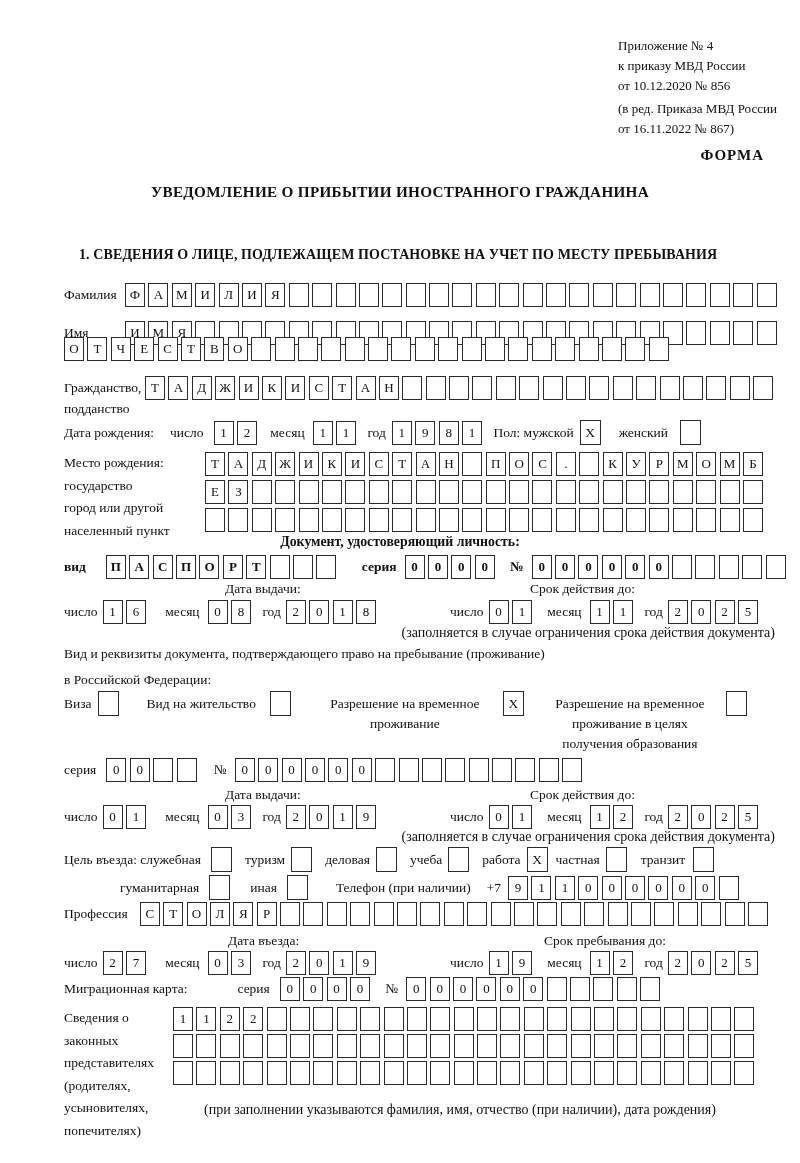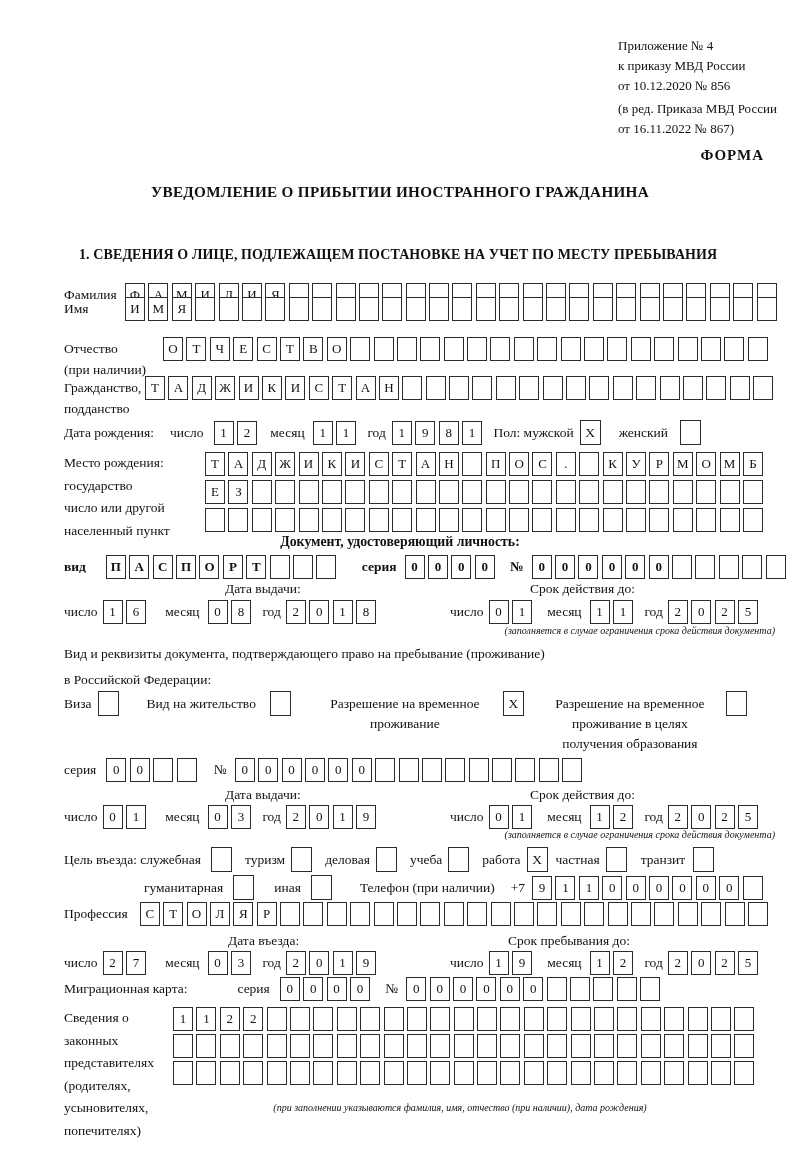--- a/index.html
+++ b/index.html
@@ -20,21 +20,21 @@
   .ml { padding-top:2px; }
   .ml .l { display:block; line-height:20.5px; }
   .stack .l { display:block; line-height:22.5px; }
   .appendix { font-size:13px; line-height:20px; }
   .appendix .gap { margin-top:3px; }
   .forma { font-weight:bold; font-size:15px; letter-spacing:1px; }
   .title { text-align:center; font-weight:bold; font-size:15.2px; line-height:24px; letter-spacing:0.3px; }
   .title-underline { display:inline-block; width:55px; height:14px; border-bottom:2px solid #333; margin-left:9px; }
   .section-title { font-weight:bold; font-size:14px; letter-spacing:0.1px; }
   .center-head { width:100%; text-align:center; font-weight:bold; font-size:13.8px; }
-  .note { font-size:10px;font-style:italic; }
+  .note { font-size:14px; }
   .ctext { flex:none; text-align:center; }
   .ctext .l { display:block; line-height:20px; }
   .dg { display:flex; align-items:center; }
 </style>
 </head>
 <body>
 
 <div class="page">
 
   <div class="abs appendix" style="top:36px; left:618px; width:180px;">
@@ -80,21 +80,21 @@
         <span class="cell"></span>
         <span class="cell"></span>
         <span class="cell"></span>
         <span class="cell"></span>
         <span class="cell"></span>
         <span class="cell"></span>
         <span class="cell"></span>
       </span>
   </div>
 
-  <div class="row" style="top:297px; left:64px;">
+  <div class="row" style="top:321px; left:64px;">
     <span class="flabel" style="width:61px;">Имя</span>
     <span class="cells">
         <span class="cell">И</span>
         <span class="cell">М</span>
         <span class="cell">Я</span>
         <span class="cell"></span>
         <span class="cell"></span>
         <span class="cell"></span>
         <span class="cell"></span>
         <span class="cell"></span>
@@ -115,24 +115,20 @@
         <span class="cell"></span>
         <span class="cell"></span>
         <span class="cell"></span>
         <span class="cell"></span>
         <span class="cell"></span>
         <span class="cell"></span>
       </span>
   </div>
 
   <div class="row" style="top:337px; left:64px;">
-    <span class="flabel ml" style="width:99px;">
-      <span class="l">Отчество</span>
-      <span class="l">(при наличии)</span>
-    </span>
     <span class="cells">
         <span class="cell">О</span>
         <span class="cell">Т</span>
         <span class="cell">Ч</span>
         <span class="cell">Е</span>
         <span class="cell">С</span>
         <span class="cell">Т</span>
         <span class="cell">В</span>
         <span class="cell">О</span>
         <span class="cell"></span>
@@ -213,21 +209,21 @@
       </span>
     <span class="lbl" style="margin:0 6px 0 8px;">Пол: мужской</span>
     <span class="cbox">X</span>
     <span class="lbl" style="margin:0 12px 0 18px;">женский</span>
     <span class="cbox"></span>
   </div>
 
   <div class="abs stack" style="top:452px; left:64px;">
     <span class="l">Место рождения:</span>
     <span class="l">государство</span>
-    <span class="l">число или другой</span>
+    <span class="l">город или другой</span>
     <span class="l">населенный пункт</span>
   </div>
   <div class="abs" style="top:452px; left:205px;">
     <div class="cells" style="margin-bottom:4px;">
         <span class="cell">Т</span>
         <span class="cell">А</span>
         <span class="cell">Д</span>
         <span class="cell">Ж</span>
         <span class="cell">И</span>
         <span class="cell">К</span>
@@ -491,21 +487,21 @@
     <span class="cbox"></span>
     <span class="lbl" style="margin:0 6px 0 13px;">работа</span>
     <span class="cbox">X</span>
     <span class="lbl" style="margin:0 6px 0 8px;">частная</span>
     <span class="cbox"></span>
     <span class="lbl" style="margin:0 8px 0 14px;">транзит</span>
     <span class="cbox"></span>
   </div>
 
   <div class="row vcenter" style="top:875px; left:120px;">
-    <span class="lbl" style="margin-right:10px;margin-left:24px;">гуманитарная</span>
+    <span class="lbl" style="margin-right:10px;">гуманитарная</span>
     <span class="cbox"></span>
     <span class="lbl" style="margin:0 10px 0 20px;">иная</span>
     <span class="cbox"></span>
     <span class="lbl" style="margin-left:28px;">Телефон (при наличии)</span>
     <span class="lbl" style="margin:0 7px 0 16px;">+7</span>
     <span class="cells">
         <span class="cell">9</span>
         <span class="cell">1</span>
         <span class="cell">1</span>
         <span class="cell">0</span>
@@ -545,21 +541,21 @@
         <span class="cell"></span>
         <span class="cell"></span>
         <span class="cell"></span>
         <span class="cell"></span>
         <span class="cell"></span>
         <span class="cell"></span>
       </span>
   </div>
 
   <div class="abs" style="top:933px; left:228px;">Дата въезда:</div>
-  <div class="abs" style="top:933px; left:508px;text-align:right;">Срок пребывания до:</div>
+  <div class="abs" style="top:933px; left:544px;text-align:right;">Срок пребывания до:</div>
 
   <div class="row vcenter" style="top:950px; left:64px; width:711px;">
     <span class="lbl" style="margin-right:5px;">число</span>
     <span class="cells">
         <span class="cell">2</span>
         <span class="cell">7</span>
       </span>
     <span class="lbl" style="margin:0 8px 0 16px;">месяц</span>
     <span class="cells">
         <span class="cell">0</span>

